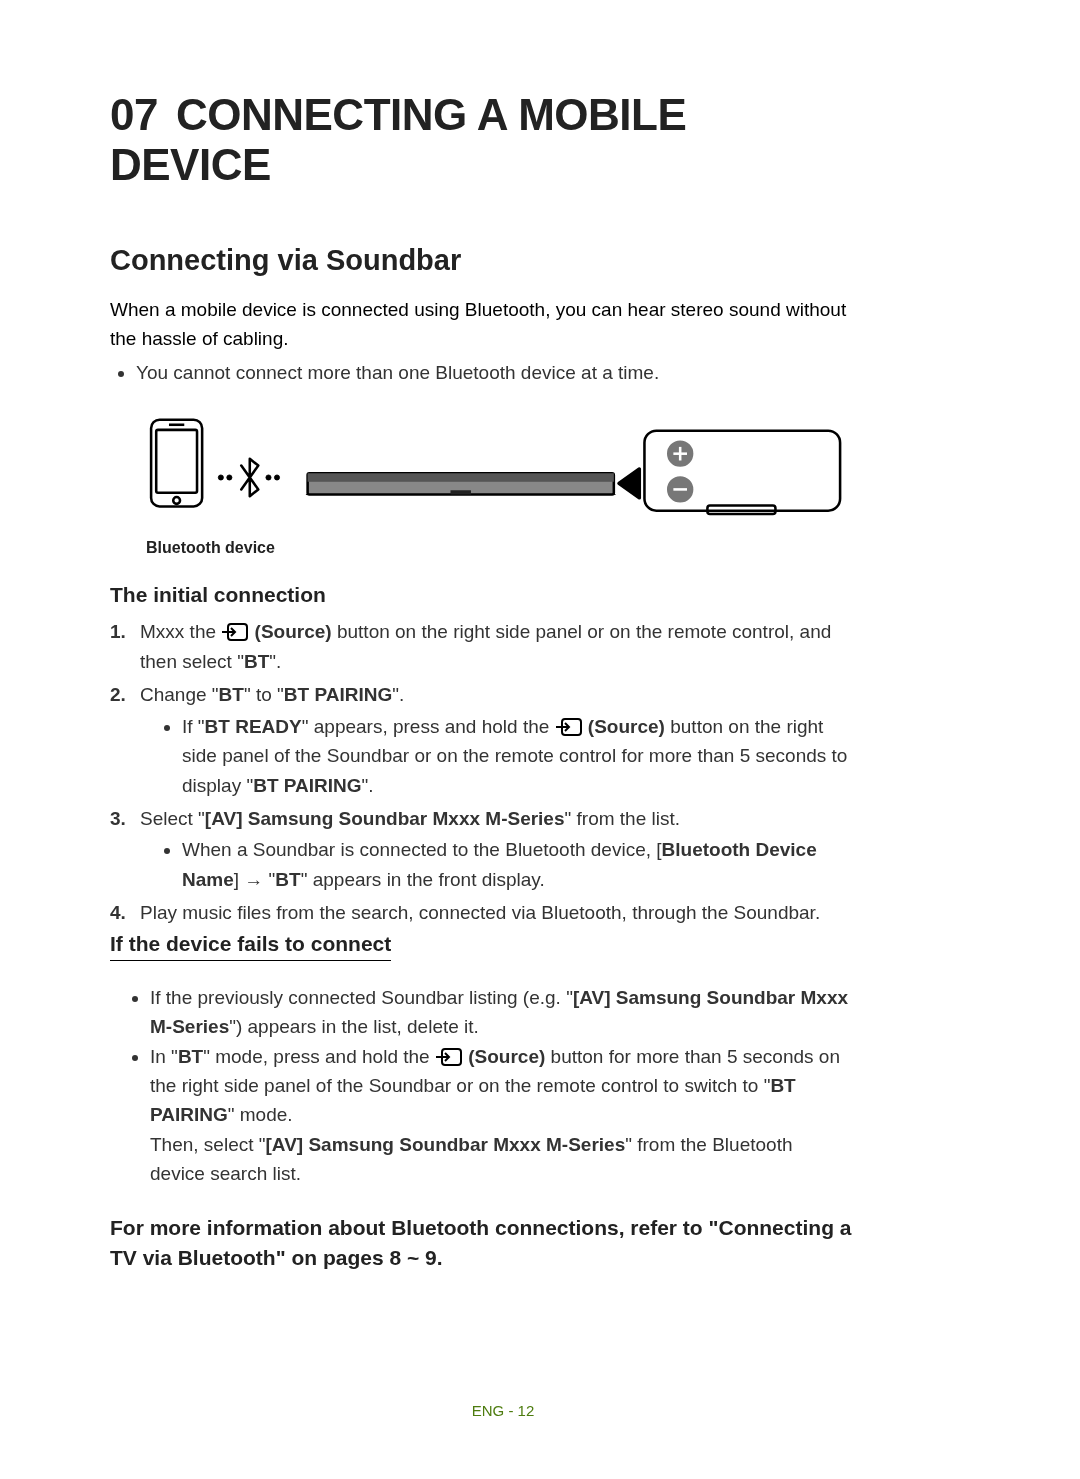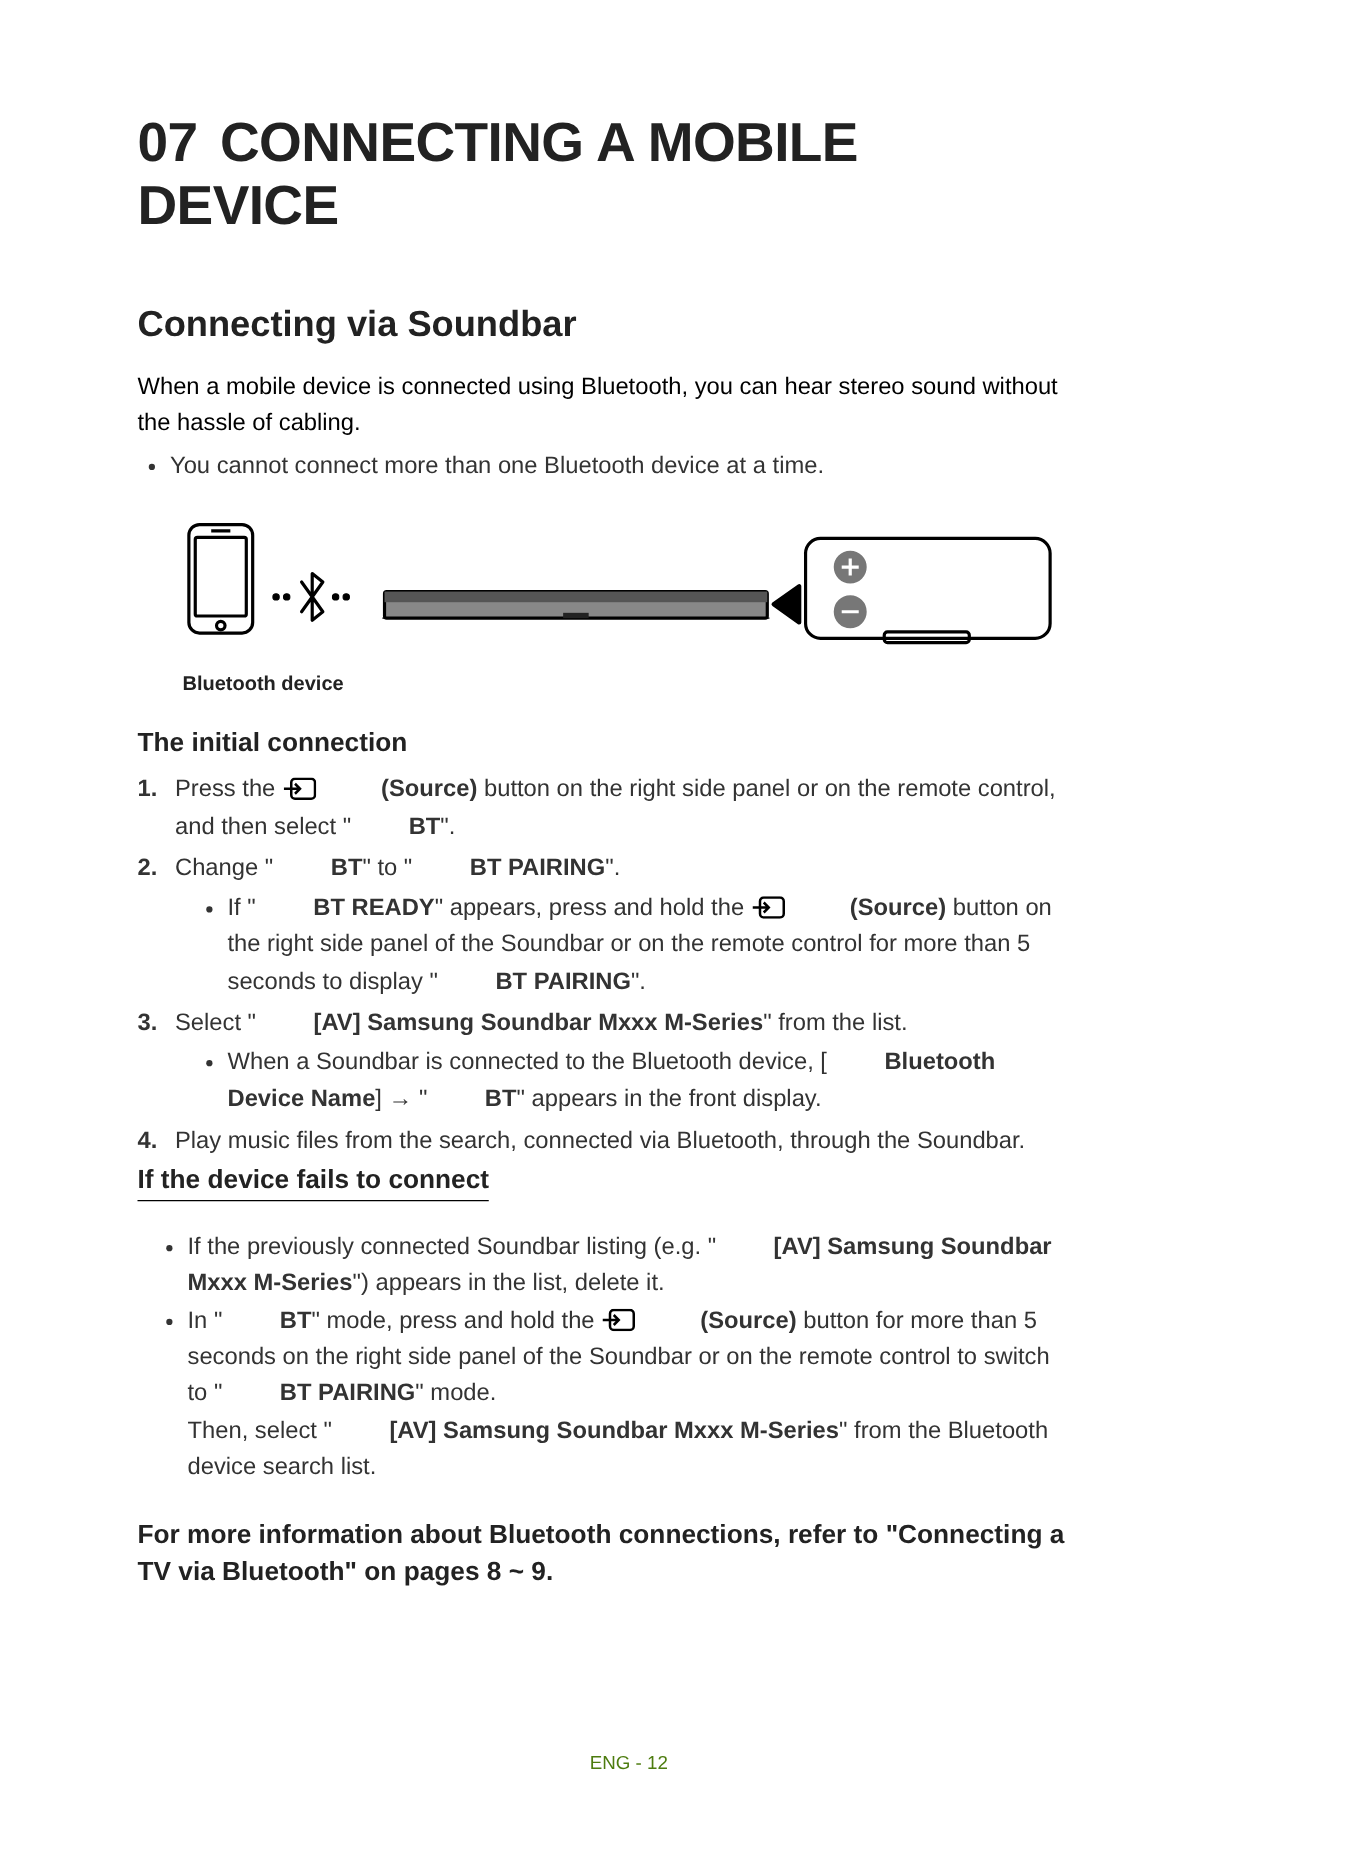--- a/index.html
+++ b/index.html
@@ -41,21 +41,21 @@
     font-size: 19px;
     line-height: 1.55;
     color: #333;
   }
   .bullet-list { list-style: disc; }
   .bullet-list.inner { padding-left: 42px; margin-top: 2px; }
   .ol { list-style: none; padding-left: 0; }
   .ol > li { display: flex; margin-bottom: 4px; }
   .ol .num { font-weight: 700; min-width: 24px; margin-right: 6px; }
   .ol .body { flex: 1; }
-  .bold { font-weight: 700; margin-left: 46px; }
+  .bold { font-weight: 700; }
   .subhead {
     font-size: 21px;
     font-weight: 700;
     margin-bottom: 10px;
   }
   .subhead.underlined {
     display: inline-block;
     border-bottom: 1.5px solid #000;
     padding-bottom: 4px;
   }
@@ -170,21 +170,21 @@
   </div>
   <div class="fig-cap">Bluetooth device</div>
 
   <div class="subhead">The initial connection</div>
 
   <ul class="ol">
 
     <li>
       <span class="num">1.</span>
       <span class="body">
-        <span>Press the </span><span class="icon-source"><svg width="26" height="18" viewBox="0 0 26 18">
+        <span>Mxxx the </span><span class="icon-source"><svg width="26" height="18" viewBox="0 0 26 18">
               <rect x="6" y="1" width="19" height="16" rx="3" fill="none" stroke="#000" stroke-width="2"></rect>
               <path d="M0 9 H12 M9 5 L13 9 L9 13" fill="none" stroke="#000" stroke-width="2"></path>
             </svg></span><span class="bold"> (Source)</span><span> button on the right side panel or on the remote control, and then select "</span><span class="bold">BT</span><span>".</span>
       </span>
     </li>
 
     <li>
       <span class="num">2.</span>
       <span class="body">
         <span>Change "</span><span class="bold">BT</span><span>" to "</span><span class="bold">BT PAIRING</span><span>".</span>

